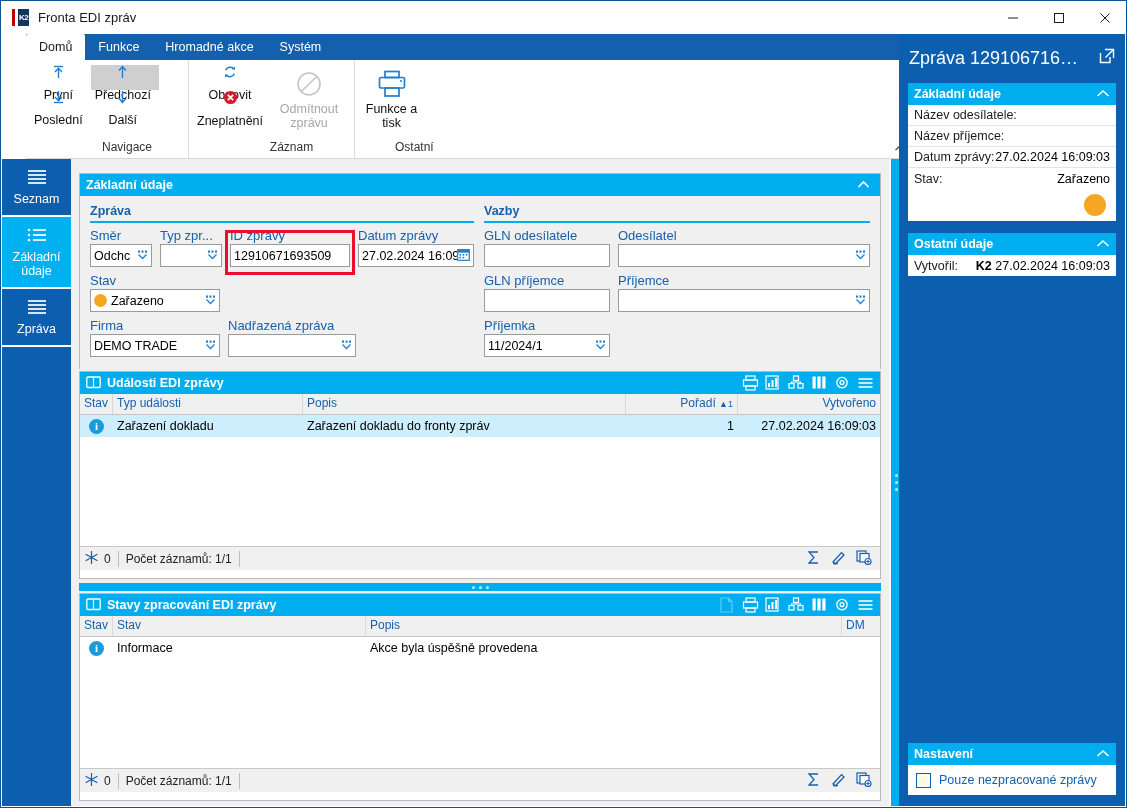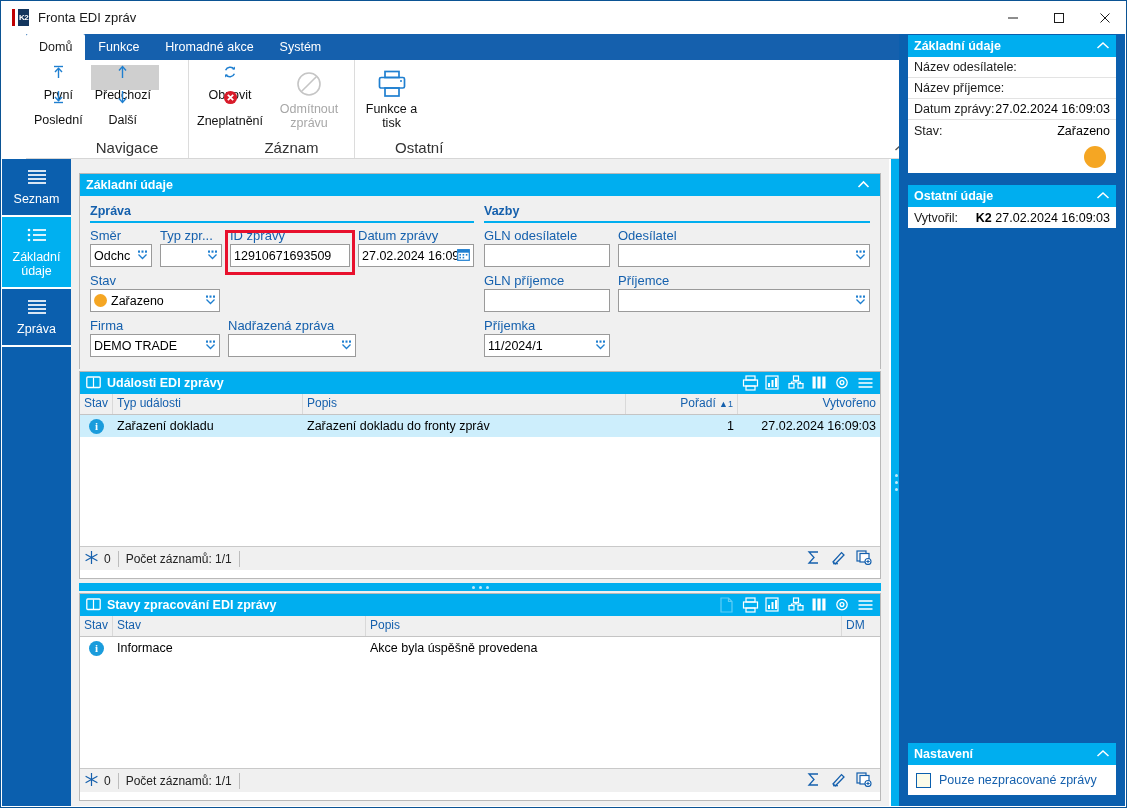--- a/index.html
+++ b/index.html
@@ -67,21 +67,21 @@
   }
   .ribbon-body {
     position: absolute; left: 0; top: 26px; width: 889px; height: 99px;
     background: #ffffff; display: flex; align-items: stretch;
     border-bottom: 1px solid #d6d6d6;
   }
   .rgroup { position: relative; display: flex; flex-direction: column; }
   .rgroup + .rgroup { border-left: 1px solid #dcdcdc; }
   .rgroup-items { flex: 1; display: flex; align-items: flex-start; padding: 5px 4px 0 4px; }
   .rgroup-label {
-    height: 19px; line-height: 17px; text-align: center; font-size: 15px; color: #333; padding-left: 40px;
+    height: 19px; line-height: 17px; text-align: center; font-size: 12px; color: #333; padding-left: 40px;
   }
   .rcol { display: flex; flex-direction: column; }
   .rsmall {
     display: flex; align-items: center; gap: 6px;
     height: 25px; padding: 0 8px 0 4px; white-space: nowrap; font-size: 12.5px; color: #111; flex-direction: column;
   }
   .rsmall.sel { background: #cfcfcf; }
   .rbig {
     width: 72px; display: flex; flex-direction: column; align-items: center;
     padding-top: 4px; font-size: 12.5px; color: #111; text-align: center; line-height: 14px;
@@ -878,20 +878,30 @@
     </div>
   </div>
 
   <div class="vsplitter" style="left:890px;">
     <span></span>
     <span></span>
     <span></span>
   </div>
 
   <div class="rightbar">
+    <div class="rb-title">
+      <span class="tx">Zpráva 129106716…</span>
+      <span>
+        <svg width="16" height="16" viewBox="0 0 16 16">
+            <path d="M1.5 5 V14.5 H11 V9" fill="none" stroke="#fff" stroke-width="1.4"></path>
+            <path d="M6 1.5 H14.5 V10" fill="none" stroke="#fff" stroke-width="1.4"></path>
+            <line x1="6.5" y1="9.5" x2="14" y2="2" stroke="#fff" stroke-width="1.4"></line>
+          </svg>
+      </span>
+    </div>
 
     <div class="rb-card">
       <div class="rb-head">
         <span class="t">Základní údaje</span>
         <span>
           <svg width="14" height="9" viewBox="0 0 14 9">
               <path d="M1.5 7 L7 2 L12.5 7" fill="none" stroke="#fff" stroke-width="1.5"></path>
             </svg>
         </span>
       </div>

